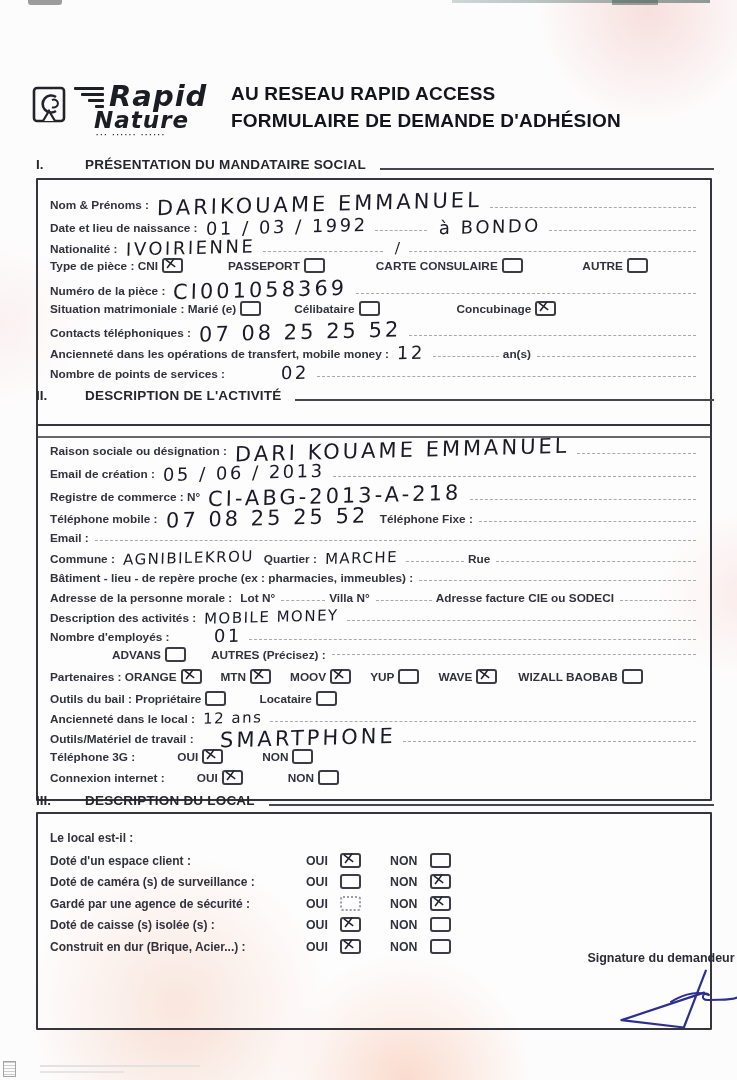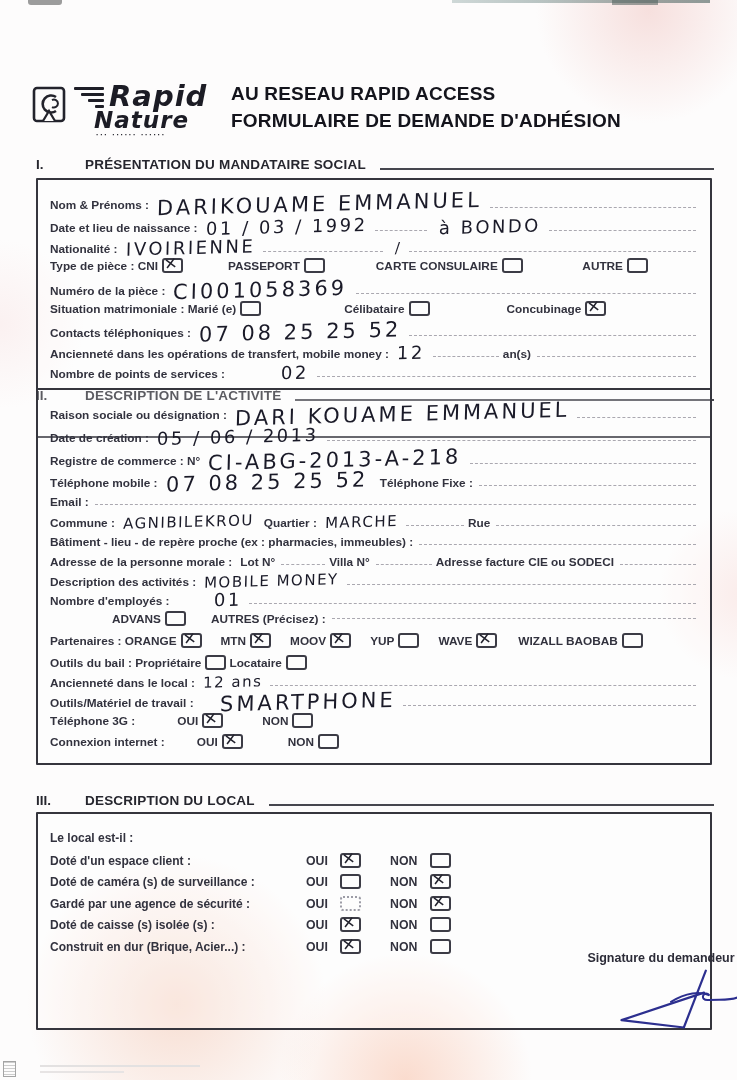--- a/index.html
+++ b/index.html
@@ -147,21 +147,21 @@
       <span class="cb" style="margin-right:52px;"></span>
     </div>
     <div class="row" style="min-height:22px;">
       <span class="lbl">Numéro de la pièce :</span>
       <span class="hw hw-lg">CI001058369</span>
       <span class="fill"></span>
     </div>
     <div class="rowc" style="min-height:21px;">
       <span class="lbl">Situation matrimoniale : Marié (e)</span>
       <span class="cb"></span>
-      <span class="lbl" style="margin-left:80px;">Célibataire</span>
+      <span class="lbl" style="margin-left:30px;">Célibataire</span>
       <span class="cb"></span>
       <span class="lbl" style="margin-left:74px;">Concubinage</span>
       <span class="cb checked"></span>
     </div>
     <div class="row" style="min-height:21px;">
       <span class="lbl">Contacts téléphoniques :</span>
       <span class="hw hw-lg">07 08 25 25 52</span>
       <span class="fill"></span>
     </div>
     <div class="row" style="min-height:21px;">
@@ -177,28 +177,28 @@
       <span class="fill"></span>
     </div>
   </div>
 
   <div class="sec-head" style="top:388px;">
     <span class="sec-num">II.</span>
     <span class="sec-title">DESCRIPTION DE L'ACTIVITÉ</span>
     <span class="sec-line"></span>
   </div>
 
-  <div class="box" style="top:388px;height:377px;">
+  <div class="box" style="top:424px;height:377px;">
     <div class="row" style="min-height:25px;">
       <span class="lbl">Raison sociale ou désignation :</span>
       <span class="hw hw-lg">DARI KOUAME EMMANUEL</span>
       <span class="fill"></span>
     </div>
     <div class="row" style="min-height:23px;">
-      <span class="lbl">Date de création :</span>
+      <span class="lbl">Email de création :</span>
       <span class="hw">05 / 06 / 2013</span>
       <span class="fill"></span>
     </div>
     <div class="row" style="min-height:23px;">
       <span class="lbl">Registre de commerce : N°</span>
       <span class="hw hw-lg">CI-ABG-2013-A-218</span>
       <span class="fill"></span>
     </div>
     <div class="row" style="min-height:22px;">
       <span class="lbl">Téléphone mobile :</span>
@@ -258,21 +258,21 @@
       <span class="lbl" style="margin-left:16px;">YUP</span>
       <span class="cb"></span>
       <span class="lbl" style="margin-left:16px;">WAVE</span>
       <span class="cb checked"></span>
       <span class="lbl" style="margin-left:18px;">WIZALL BAOBAB</span>
       <span class="cb"></span>
     </div>
     <div class="rowc" style="min-height:21px;">
       <span class="lbl">Outils du bail :  Propriétaire</span>
       <span class="cb"></span>
-      <span class="lbl" style="">Locataire</span>
+      <span class="lbl" style="margin-left:30px;">Locataire</span>
       <span class="cb"></span>
     </div>
     <div class="row" style="min-height:17px;">
       <span class="lbl">Ancienneté dans le local :</span>
       <span class="hw hw-sm">12 ans</span>
       <span class="fill"></span>
     </div>
     <div class="row" style="min-height:20px;">
       <span class="lbl">Outils/Matériel de travail :</span>
       <span class="hw hw-lg" style="margin-left:26px;">SMARTPHONE</span>

